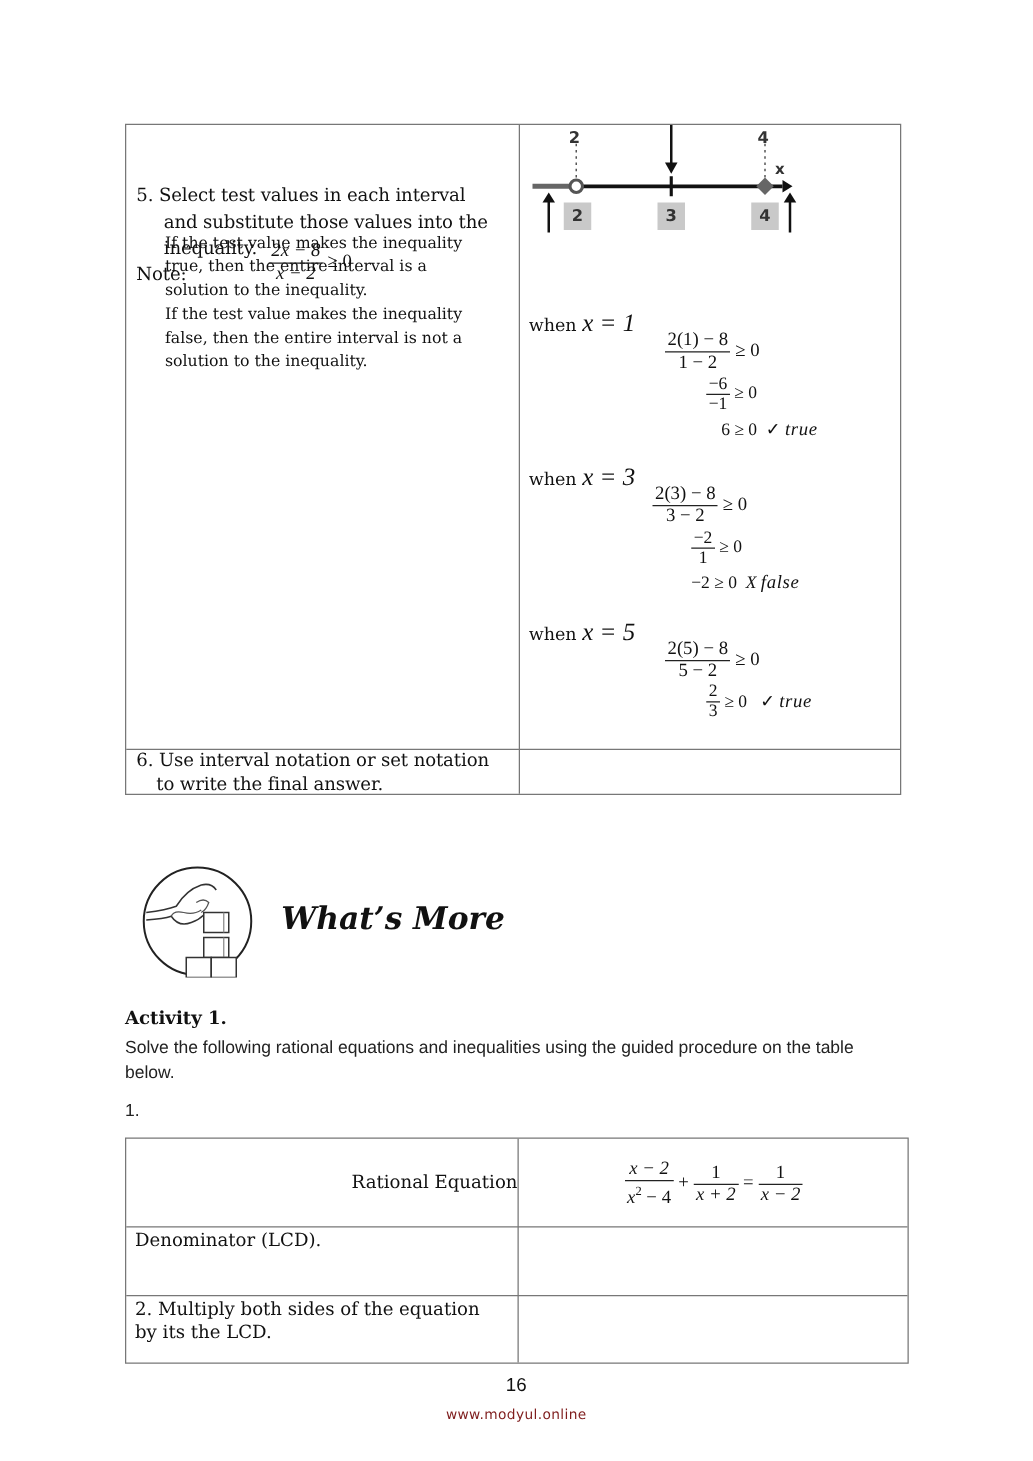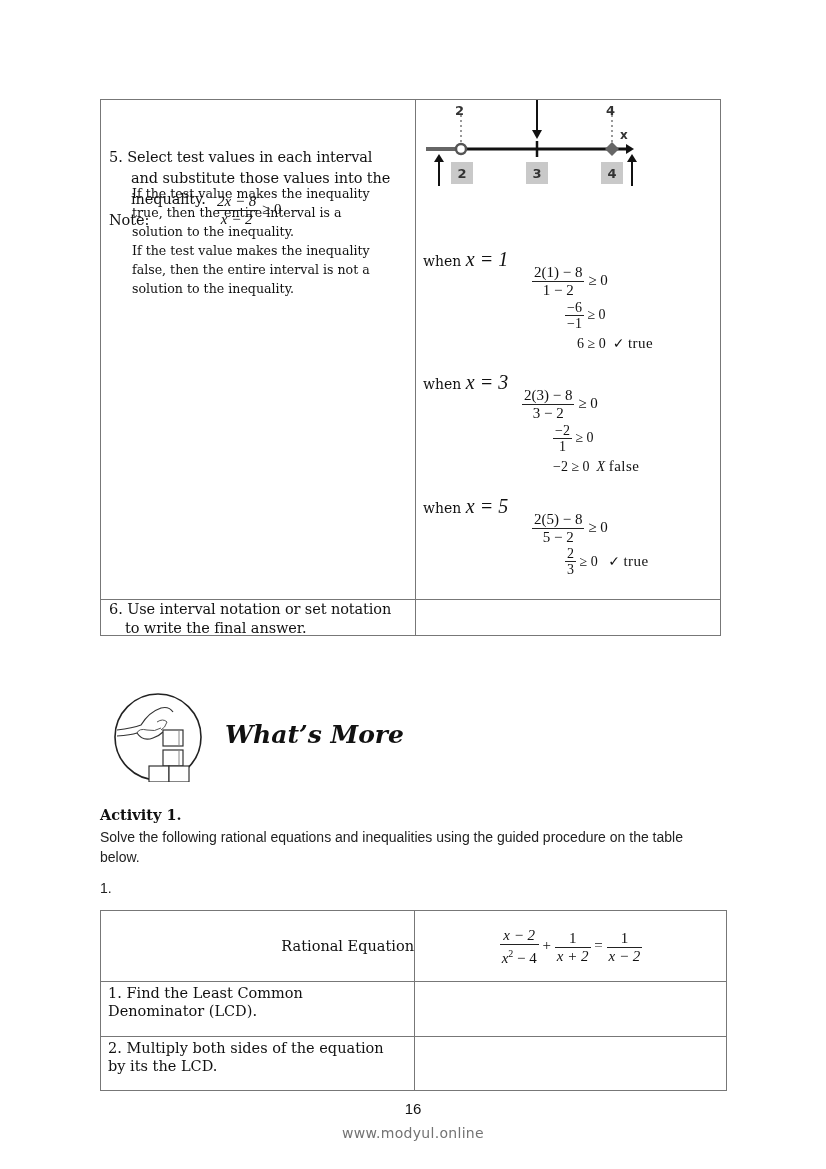--- a/index.html
+++ b/index.html
@@ -17,40 +17,40 @@
 
   .fr { display: inline-flex; flex-direction: column; align-items: center; vertical-align: middle; }
   .fr .num { padding: 0 2px; line-height: 17px; }
   .fr .bar { height: 1px; background: #222; align-self: stretch; }
   .fr .den { padding: 0 2px; line-height: 17px; }
   .eq { font-family: "Liberation Serif", serif; font-size: 15px; white-space: nowrap; }
 
   .when { font-family: "DejaVu Serif", serif; font-size: 14px; }
   .when .xv { font-family: "Liberation Serif", serif; font-style: italic; font-size: 20px; }
 
-  .tag { font-family: "Liberation Serif", serif; font-size: 15px; letter-spacing: 0.5px; }
+  .tag { font-family: "Liberation Serif", serif; font-style: italic; font-size: 15px; letter-spacing: 0.5px; }
 
   
   .nl-box { background: #c9c9c9; width: 22px; height: 22px; display: flex; align-items: center; justify-content: center; font-family: "DejaVu Sans", sans-serif; font-weight: bold; font-size: 13px; color: #333; }
   .nl-label { font-family: "DejaVu Sans", sans-serif; font-weight: bold; font-size: 13px; color: #333; }
 
   
   .wm-title { font-family: "DejaVu Serif", serif; font-weight: bold; font-style: italic; font-size: 25px; color: #111; }
   .act-title { font-family: "DejaVu Serif", serif; font-weight: bold; font-size: 14.5px; }
   .instr { font-family: "Liberation Sans", sans-serif; font-size: 14px; line-height: 20px; color: #222; }
 
   
   .tbl2 { left: 100px; top: 910px; width: 627px; height: 181px; border: 1px solid #777; box-sizing: border-box; }
   .tbl2 .vline { position: absolute; left: 313px; top: 0; width: 1px; height: 100%; background: #777; }
   .tbl2 .h1 { position: absolute; left: 0; top: 70px; width: 100%; height: 1px; background: #777; }
   .tbl2 .h2 { position: absolute; left: 0; top: 125px; width: 100%; height: 1px; background: #777; }
   .cell-text { font-family: "DejaVu Serif", serif; font-size: 14.5px; line-height: 18px; }
 
   .pagenum { font-family: "Liberation Sans", sans-serif; font-size: 15px; color: #111; }
-  .watermark { font-family: "DejaVu Sans", sans-serif; font-size: 14px; color: #737373; letter-spacing: 0.3px; }
+  .watermark { font-family: "DejaVu Sans", sans-serif; font-size: 11px; color: #7f1d1d; letter-spacing: 0.3px; }
 </style>
 </head>
 <body>
 
 <div class="abs tbl1">
   <div class="vline"></div>
   <div class="hline"></div>
 
   <div class="abs step-text" style="left:8px; top:1px; width:300px;margin-top:46px;">
     <div>5. Select test values in each interval</div>
@@ -239,21 +239,20 @@
       </span>
     <span style="font-style:normal;">=</span>
     <span class="fr">
         <span class="num" style="font-style:normal;">1</span>
         <span class="bar"></span>
         <span class="den">x − 2</span>
       </span>
   </div>
 
   <div class="abs cell-text" style="left:7px; top:73px; width:300px;">
-    <div>1. Find the Least Common</div>
     <div>Denominator (LCD).</div>
   </div>
   <div class="abs" style="left:314px; top:71px; width:312px; height:54px;"></div>
 
   <div class="abs cell-text" style="left:7px; top:128px; width:300px;">
     <div>2. Multiply both sides of the equation</div>
     <div>by its the LCD.</div>
   </div>
   <div class="abs" style="left:314px; top:126px; width:312px; height:54px;"></div>
 </div>

